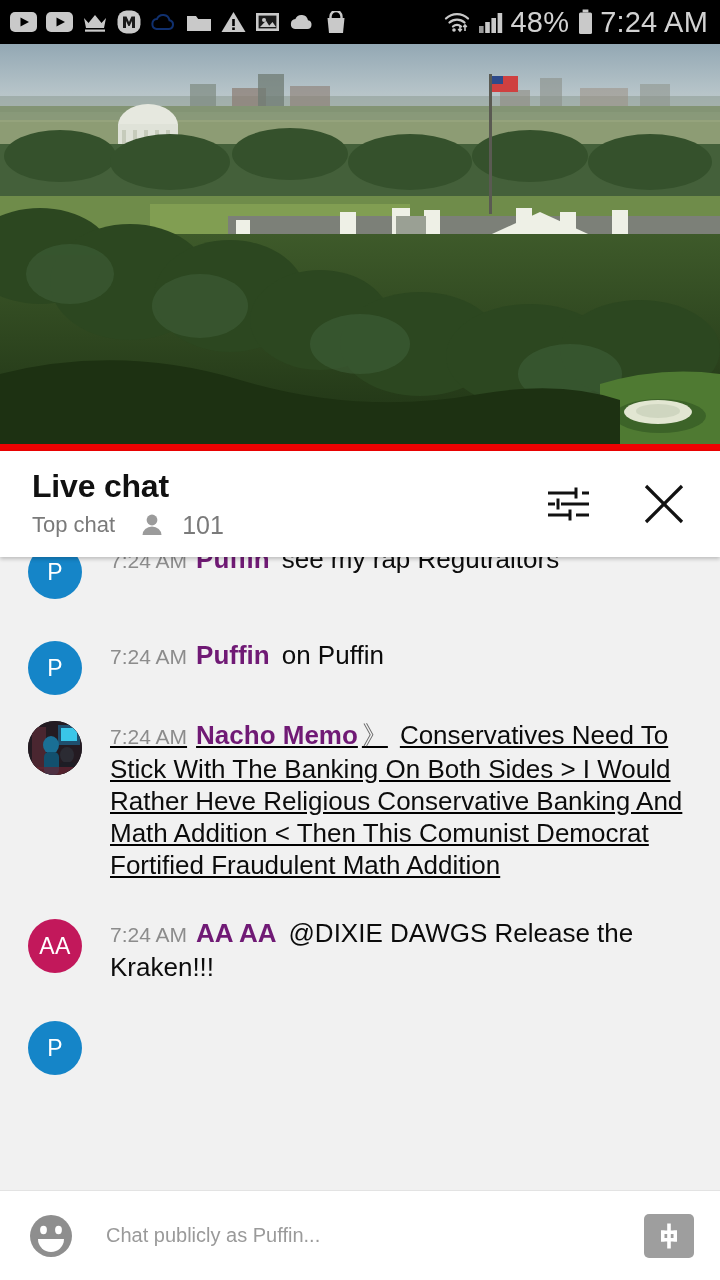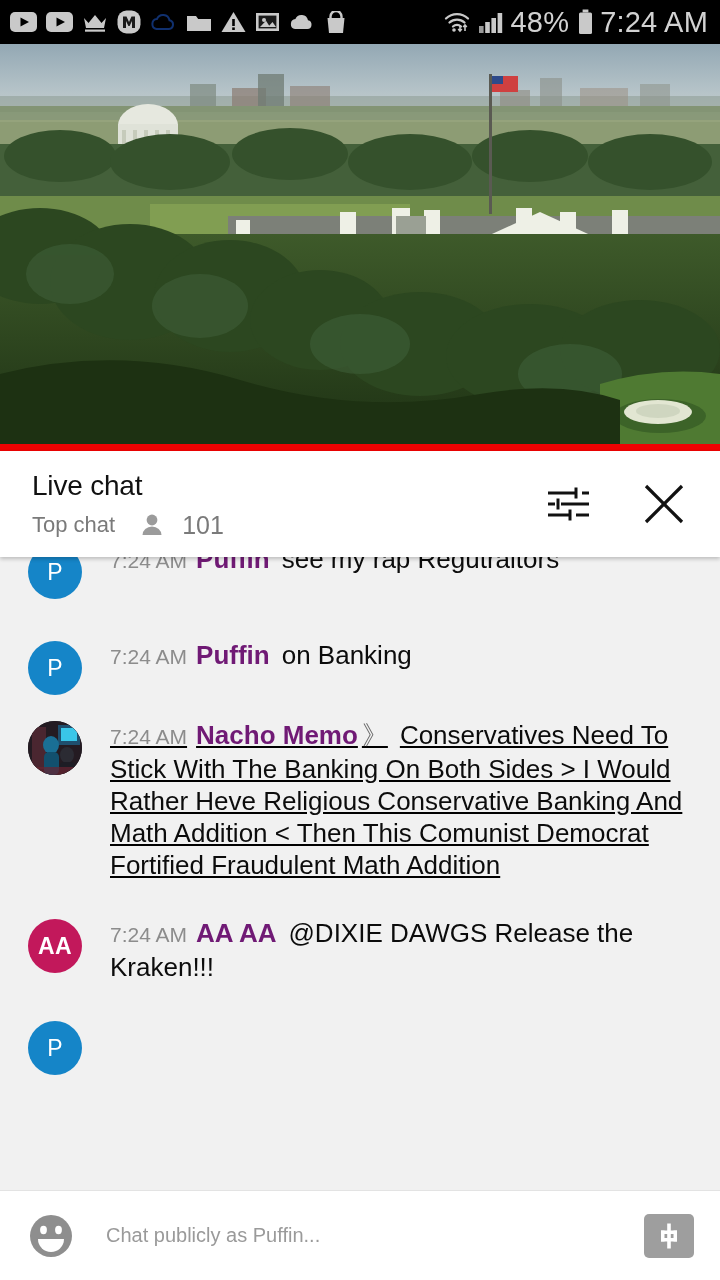--- a/index.html
+++ b/index.html
@@ -39,21 +39,21 @@
 
   
   .chat-header{
     position:absolute; top:451px; left:0; width:720px; height:106px;
     background:#fff; display:flex; align-items:center;
     padding:0 24px 0 32px; z-index:4;
     box-shadow:0 2px 4px rgba(0,0,0,.22);
   }
   .ch-titles{ flex:1; }
   .ch-title{
-    font-size:28px; color:#111; font-weight:400; line-height:36px;
+    font-size:32px; color:#111; font-weight:700; line-height:36px;
     letter-spacing:-.2px;
   }
   .ch-sub{ display:flex; align-items:center; margin-top:6px; }
   .ch-subtxt{ font-size:22px; color:#7a7a7a; line-height:30px; }
   .ch-count{ display:flex; align-items:center; margin-left:26px; gap:19px; }
   .ch-countnum{ font-size:25px; color:#7a7a7a; }
   .ch-actions{ display:flex; align-items:center; gap:44px; margin-right:6px; }
   .ch-btn{ display:flex; align-items:center; justify-content:center;
            width:52px; height:52px; cursor:pointer; }
 
@@ -368,40 +368,40 @@
     </div>
   </div>
 
   <div class="messages" id="message-list">
       <div class="msg clipped" style="margin-top: -16px;">
         <div class="avatar" style="background: rgb(21, 133, 200);">P</div>
         <div class="msg-body"><span class="m-time">7:24 AM</span><span class="m-author">Puffin</span><span class="m-text">see my rap Regutraitors</span></div>
       </div>
       <div class="msg" style="margin-top: 38px;">
         <div class="avatar" style="background: rgb(21, 133, 200);">P</div>
-        <div class="msg-body"><span class="m-time">7:24 AM</span><span class="m-author">Puffin</span><span class="m-text">on Banking</span></div>
+        <div class="msg-body"><span class="m-time">7:24 AM</span><span class="m-author">Puffin</span><span class="m-text">on Puffin</span></div>
       </div>
       <div class="msg" style="margin-top: 22px; text-decoration: underline;">
         <div class="avatar photo">
           <svg viewBox="0 0 54 54">
   <rect x="0" y="0" width="54" height="54" fill="#241b22"></rect>
   <rect x="4" y="6" width="14" height="42" fill="#4a2630"></rect>
   <rect x="30" y="4" width="22" height="20" fill="#1f4f6e"></rect>
   <rect x="33" y="7" width="16" height="13" fill="#39c6e8"></rect>
   <ellipse cx="23" cy="24" rx="8" ry="9" fill="#1a6f95"></ellipse>
   <rect x="16" y="31" width="15" height="23" rx="5" fill="#12506e"></rect>
   <ellipse cx="39" cy="34" rx="7" ry="8" fill="#2b2b33"></ellipse>
   <rect x="32" y="41" width="15" height="13" rx="4" fill="#1d1d25"></rect>
   <rect x="0" y="46" width="54" height="8" fill="#6a2430" opacity=".7"></rect>
 </svg>
         </div>
         <div class="msg-body"><span class="m-time">7:24 AM</span><span class="m-author">Nacho Memo</span><span class="m-badge">》</span><span class="m-text">Conservatives Need To Stick With The Banking On Both Sides &gt; I Would Rather Heve Religious Conservative Banking And Math Addition &lt; Then This Comunist Democrat Fortified Fraudulent Math Addition</span></div>
       </div>
       <div class="msg" style="margin-top: 34px;">
-        <div class="avatar" style="background: rgb(194, 24, 91); font-weight: bold;">AA</div>
+        <div class="avatar" style="background: rgb(194, 24, 91);">AA</div>
         <div class="msg-body"><span class="m-time">7:24 AM</span><span class="m-author">AA AA</span><span class="m-text">@DIXIE DAWGS Release the Kraken!!!</span></div>
       </div>
       <div class="msg" style="margin-top: 34px;">
         <div class="avatar" style="background: rgb(21, 133, 200);">P</div>
       </div>
     </div>
 
   <div class="inputbar">
     <div class="emoji-btn">
       <svg width="50" height="50" viewBox="0 0 50 50">

